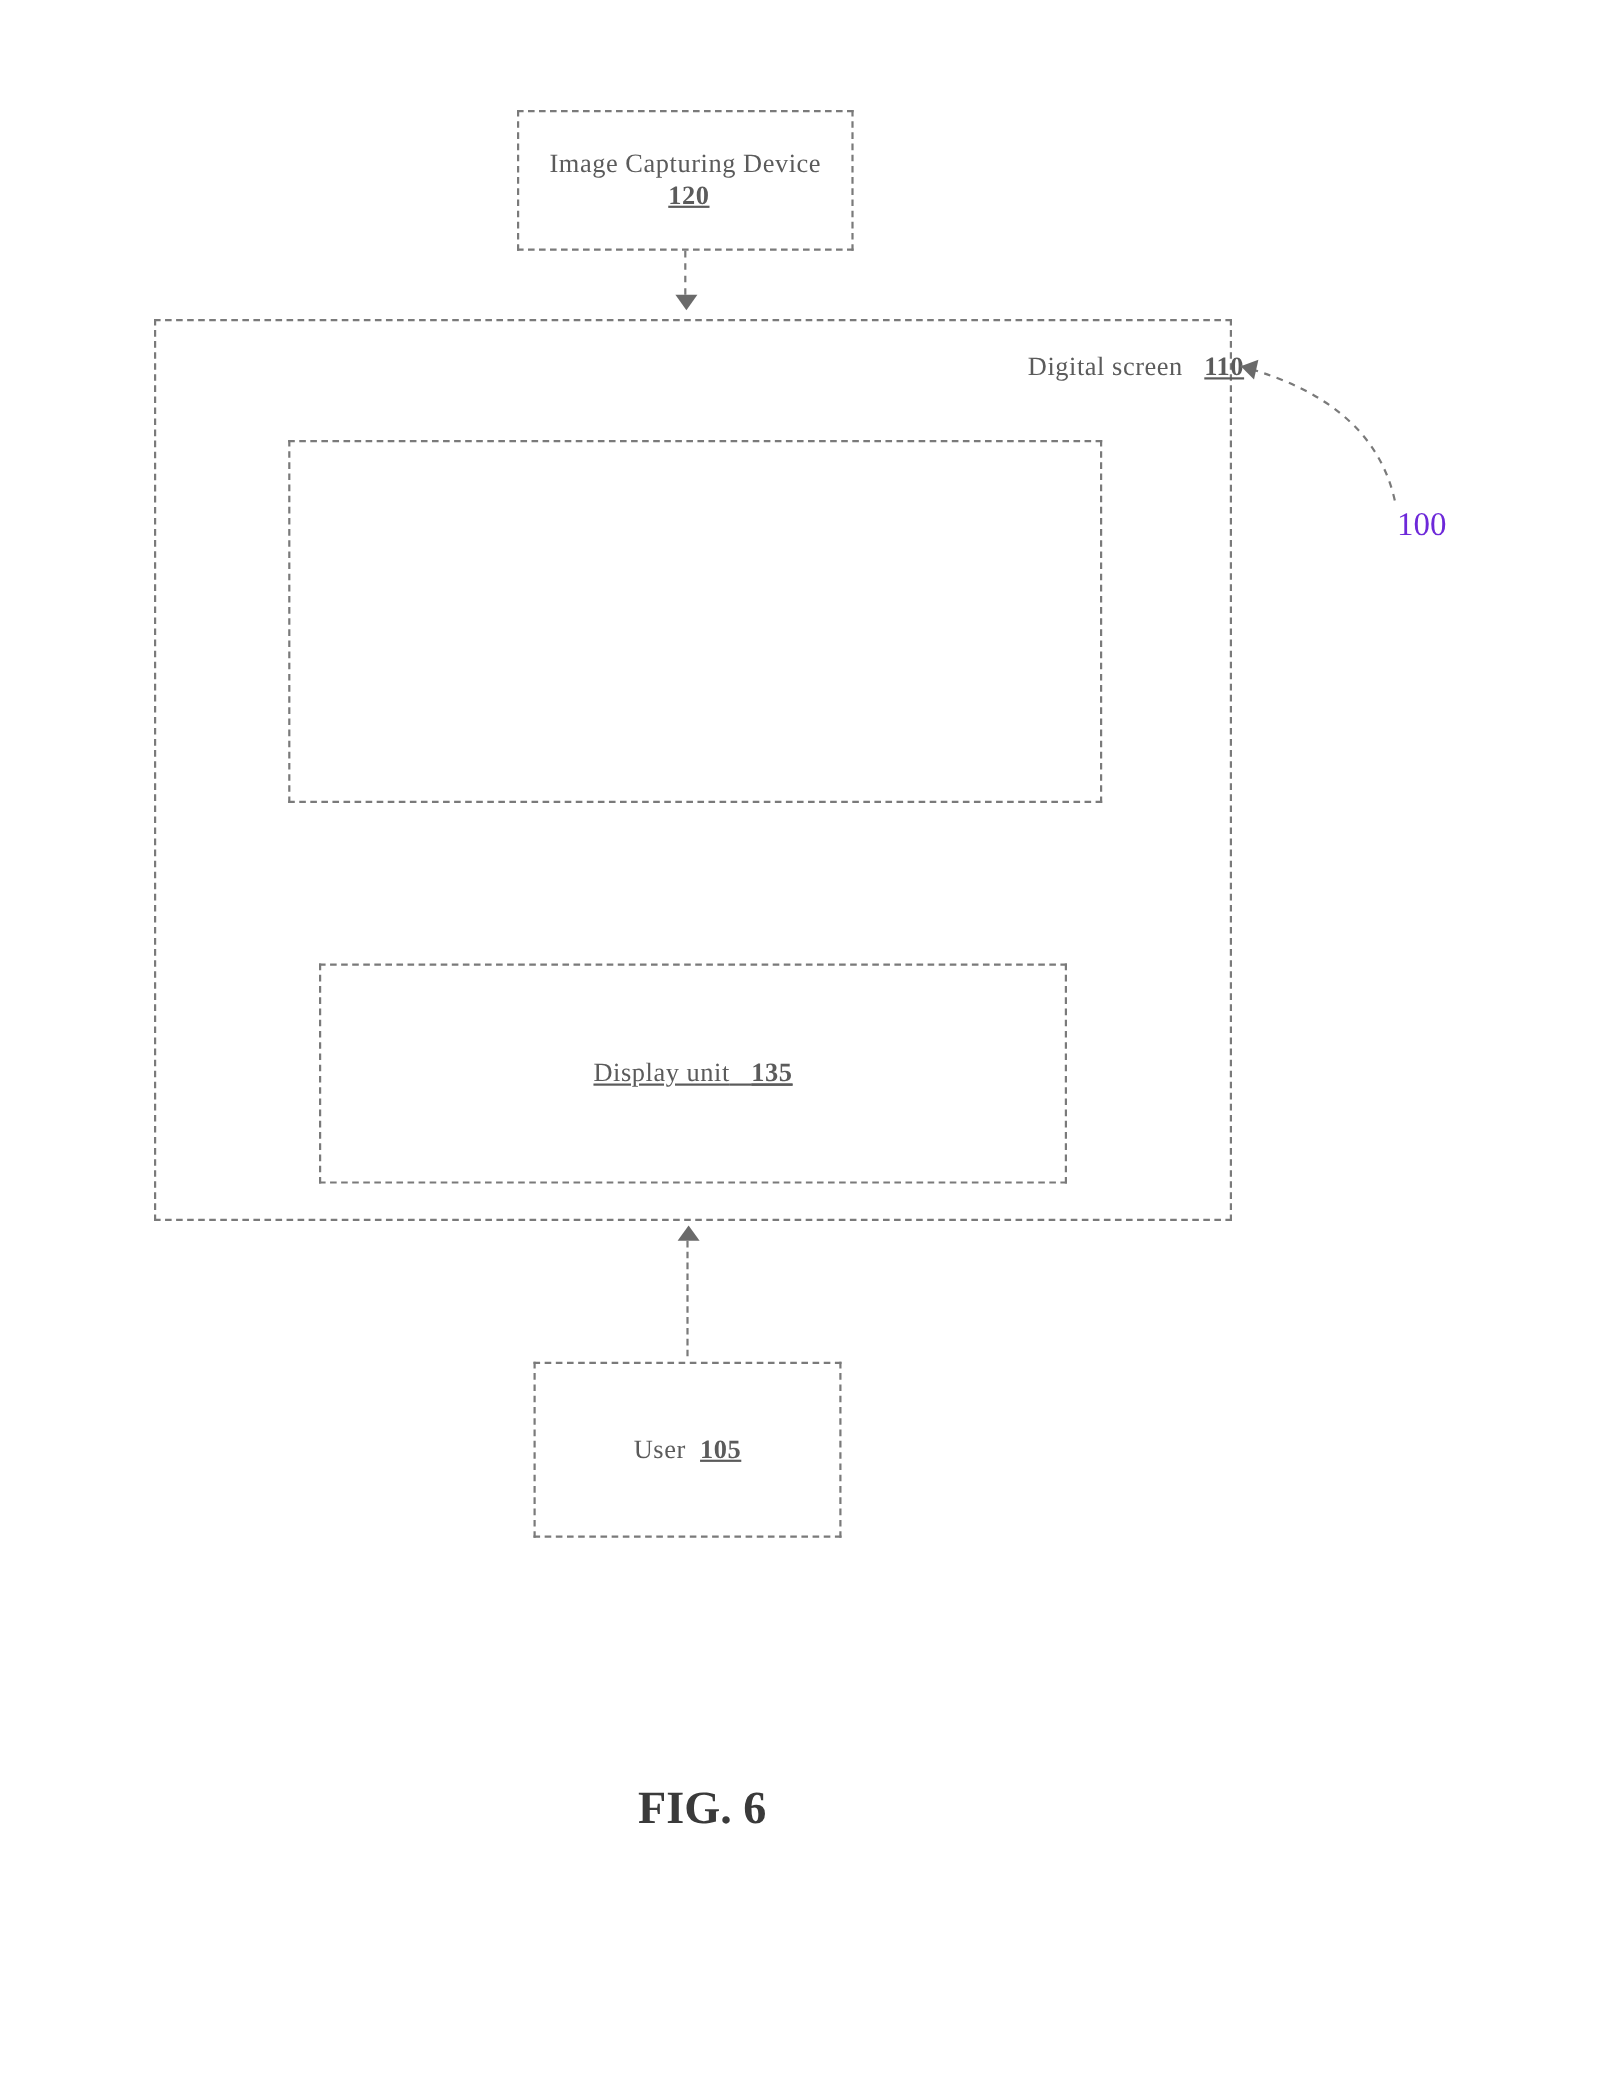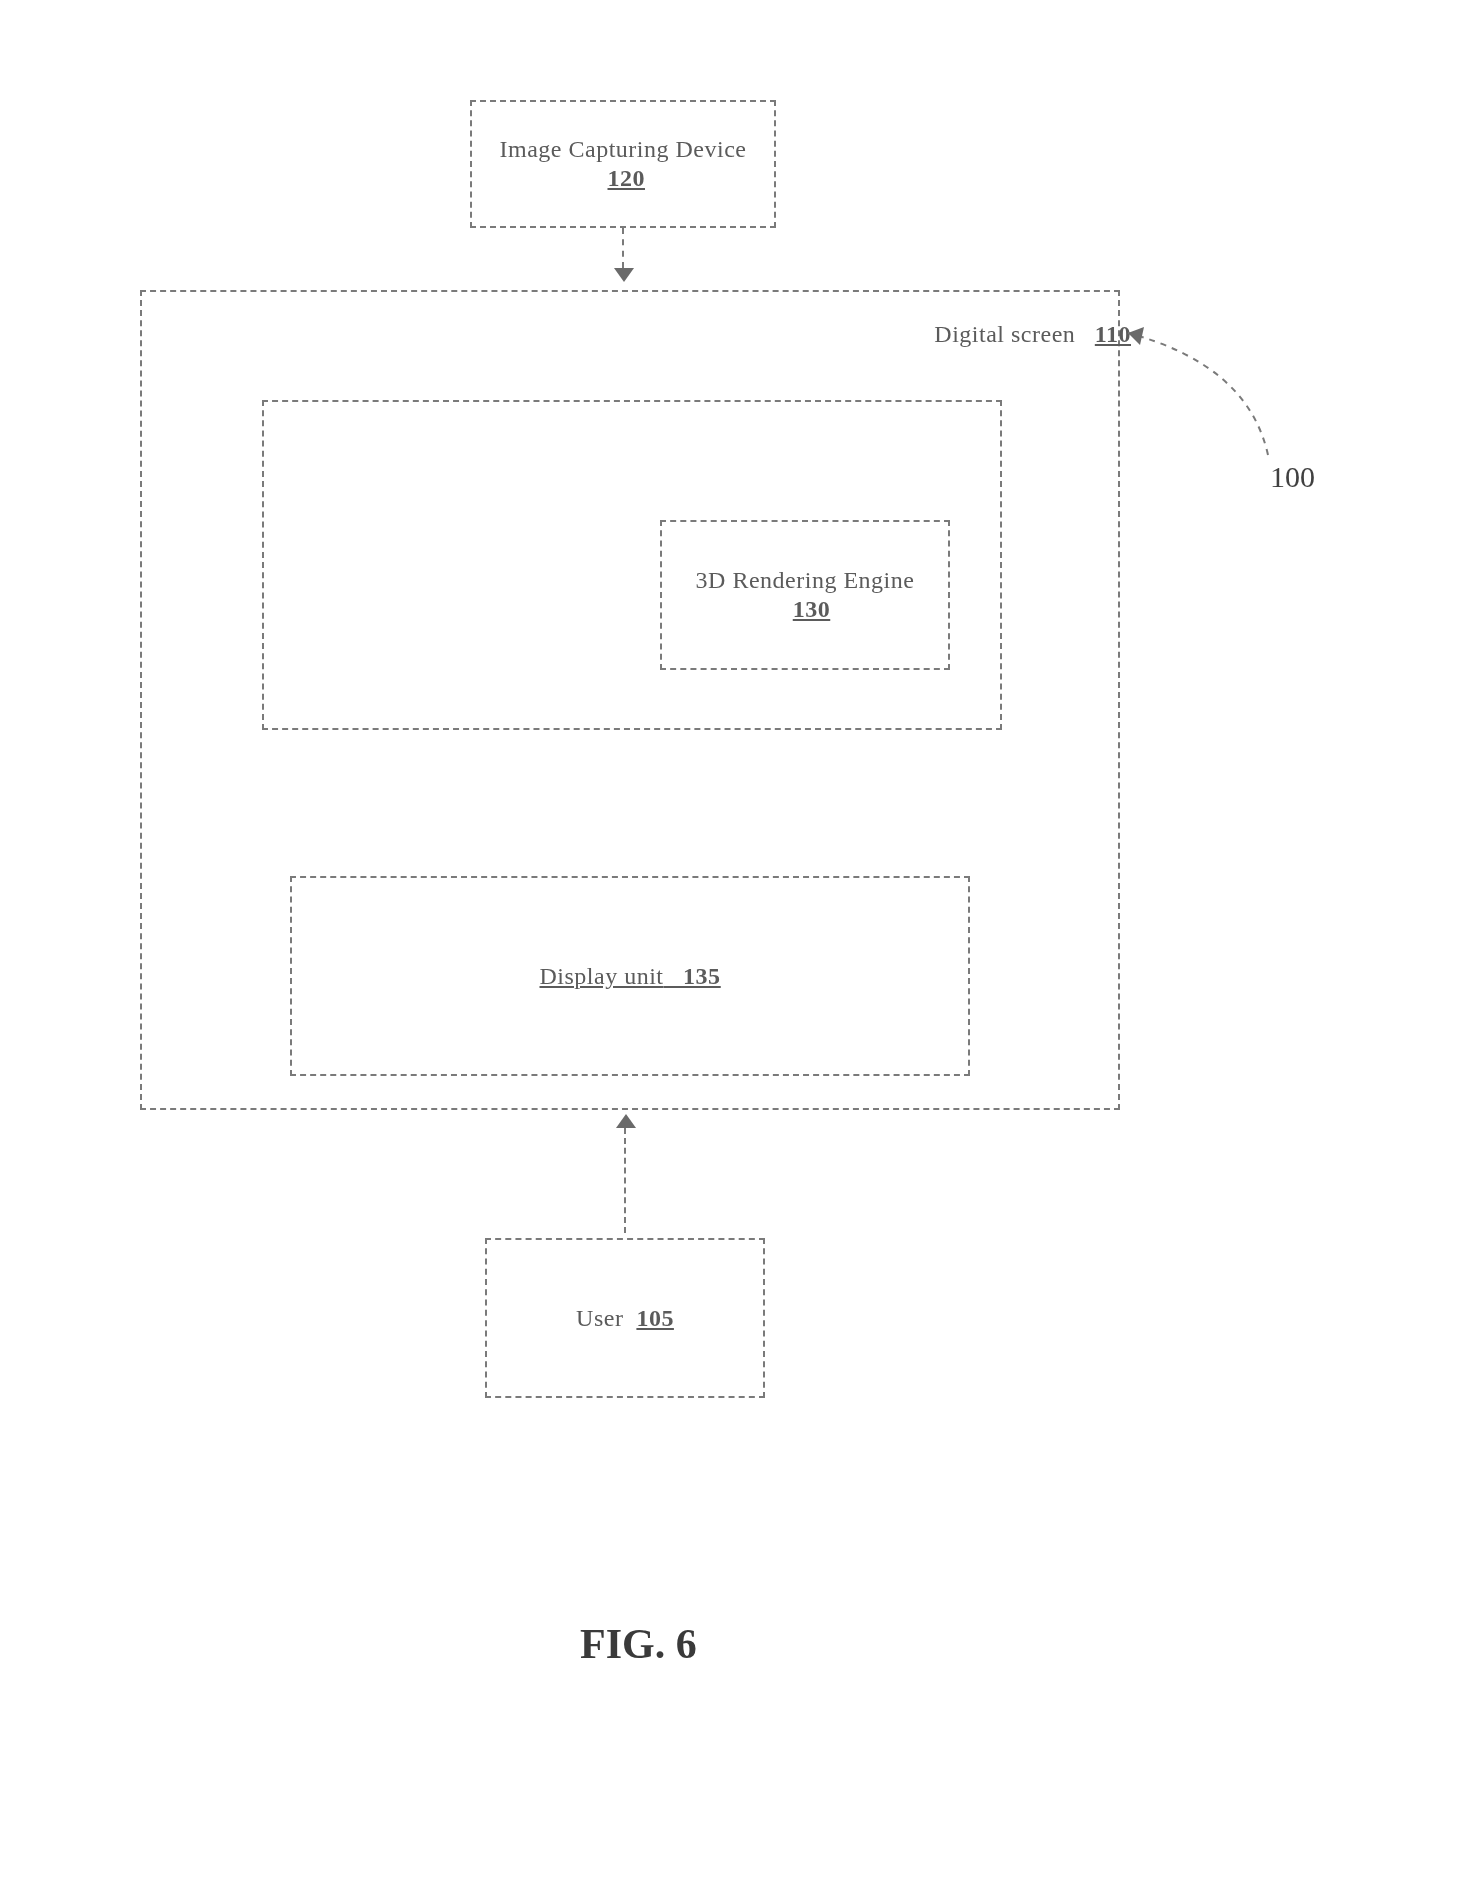--- a/index.html
+++ b/index.html
@@ -45,21 +45,21 @@
   }
   .caption {
     position: absolute;
     font-weight: bold;
     font-size: 42px;
     color: #3a3a3a;
   }
   .ref-100 {
     position: absolute;
     font-size: 30px;
-    color: #404040;
+    color: #6d28d9;
   }
 </style>
 </head>
 <body>
 
 <div class="canvas">
 
   <div class="box" style="left:470px; top:100px; width:306px; height:128px;">
     <div class="label">
       <span>Image Capturing Device</span>
@@ -77,26 +77,20 @@
     <span class="label">
       <span>Digital screen</span>
       <span>&nbsp;&nbsp;</span><span class="num">110</span>
     </span>
   </div>
 
   <div class="box" style="left:262px; top:400px; width:740px; height:330px; display:block; padding:0;">
   </div>
 
 
-  <div class="box" style="left:660px; top:520px; width:290px; height:150px;">
-    <div class="label">
-      <span>3D Rendering Engine</span>
-      <span>&nbsp;&nbsp;</span><span class="num">130</span>
-    </div>
-  </div>
 
   <div class="box" style="left:290px; top:876px; width:680px; height:200px;text-decoration:underline;">
     <div class="label">
       <span>Display unit</span>
       <span>&nbsp;&nbsp;</span><span class="num">135</span>
     </div>
   </div>
 
   <div style="position:absolute; left:624px; top:1128px; width:2px; height:105px; border-left:2px dashed #7a7a7a;"></div>
   <div class="arrowhead" style="left:616px; top:1114px; border-left:10px solid transparent; border-right:10px solid transparent; border-bottom:14px solid #6a6a6a;"></div>

